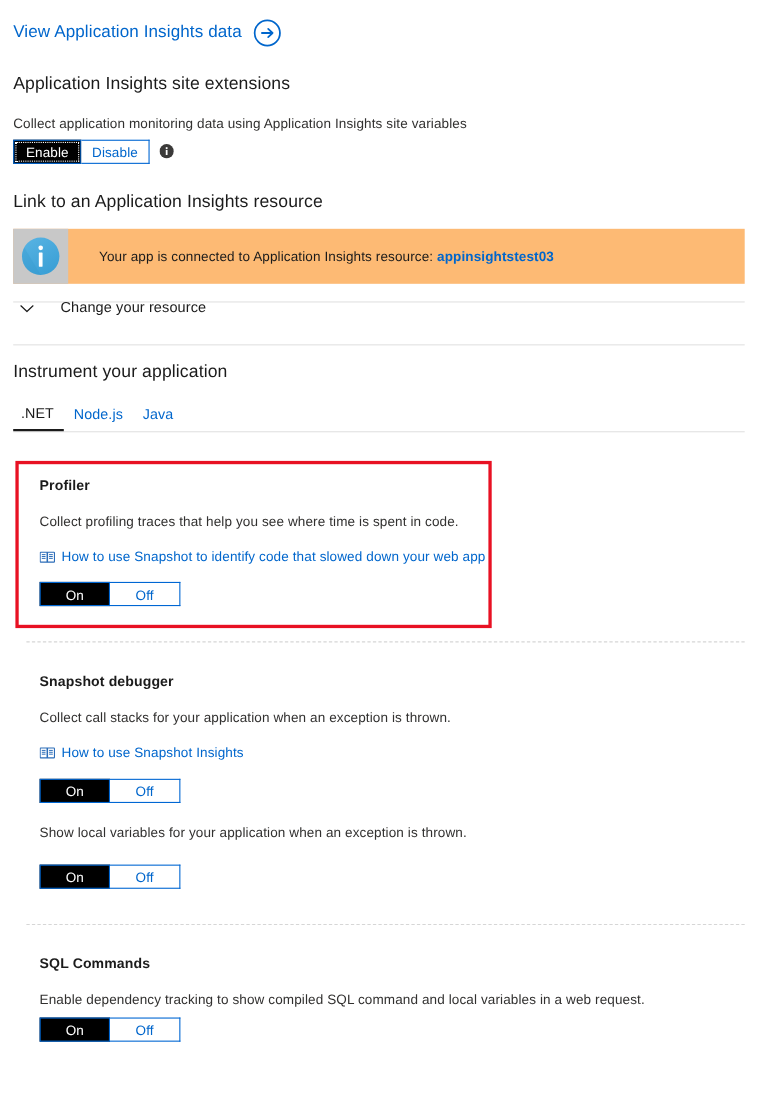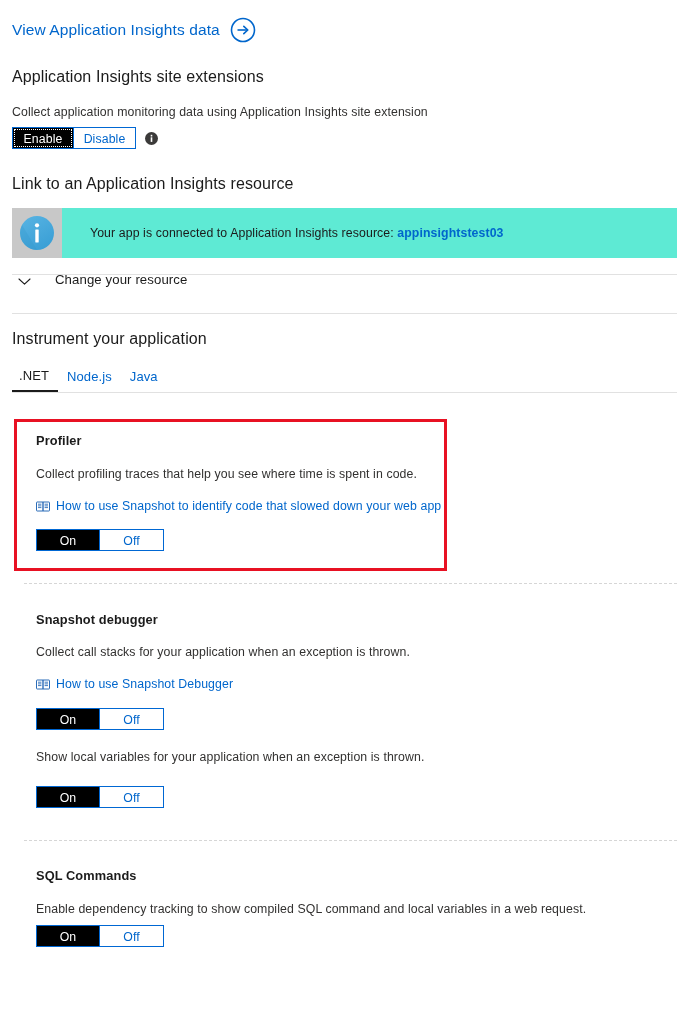--- a/index.html
+++ b/index.html
@@ -97,21 +97,21 @@
     height: 13px;
   }
 
   
   .banner {
     position: absolute;
     left: 12px;
     top: 208px;
     width: 665px;
     height: 50px;
-    background: #5eead4;
+    background: #fdba74;
     display: flex;
     align-items: center;
     box-sizing: border-box;
   }
   .banner-iconbox {
     width: 50px;
     height: 50px;
     background: #c8c8c8;
     display: flex;
     align-items: center;
@@ -241,21 +241,21 @@
     <span>
       <svg class="arrow-circle-icon" width="26" height="26" viewBox="0 0 26 26">
         <circle cx="13" cy="13" r="11.5" fill="none" stroke="#0066cc" stroke-width="1.6"></circle>
         <path d="M7.5 13 H17.2" stroke="#0066cc" stroke-width="1.6" fill="none"></path>
         <path d="M13.8 9.3 L17.8 13 L13.8 16.7" stroke="#0066cc" stroke-width="1.6" fill="none" stroke-linecap="round" stroke-linejoin="round"></path>
       </svg>
     </span>
   </div>
 
   <h2 class="h2" style="top:67px">Application Insights site extensions</h2>
-  <div class="body-text" style="top:104px">Collect application monitoring data using Application Insights site extension</div>
+  <div class="body-text" style="top:104px">Collect application monitoring data using Application Insights site variables</div>
 
   <div class="seg seg-enable" style="left:12px; top:127px">
     <div class="seg-btn on focus">Enable</div>
     <div class="seg-btn off">Disable</div>
   </div>
   <span class="info-dark" style="left:145px; top:131px">
     <svg width="13" height="13" viewBox="0 0 13 13">
       <circle cx="6.5" cy="6.5" r="6.5" fill="#3b3a39"></circle>
       <rect x="5.7" y="5.3" width="1.6" height="4.6" fill="#ffffff"></rect>
       <rect x="5.7" y="2.8" width="1.6" height="1.7" fill="#ffffff"></rect>
@@ -330,21 +330,21 @@
   <div class="sec-title" style="top:612px">Snapshot debugger</div>
   <div class="sec-desc" style="top:645px">Collect call stacks for your application when an exception is thrown.</div>
   <div class="doclink" style="top:677px">
     <span>
       <svg class="book-icon" width="14" height="11" viewBox="0 0 14 11">
         <rect x="0.5" y="1" width="13" height="9" rx="0.6" fill="none" stroke="#2b6cb8" stroke-width="1"></rect>
         <rect x="6.3" y="1" width="1.4" height="9" fill="#2b6cb8"></rect>
         <path d="M2 3.2 H5.4 M2 4.9 H5.4 M2 6.6 H5.4 M8.6 3.2 H12 M8.6 4.9 H12 M8.6 6.6 H12" stroke="#2b6cb8" stroke-width="0.9"></path>
       </svg>
     </span>
-    <span class="doclink-text">How to use Snapshot Debugger</span>
+    <span class="doclink-text">How to use Snapshot Insights</span>
   </div>
   <div class="seg seg-onoff" style="left:36px; top:708px">
     <div class="seg-btn on">On</div>
     <div class="seg-btn off">Off</div>
   </div>
 
   <div class="sec-desc" style="top:750px">Show local variables for your application when an exception is thrown.</div>
   <div class="seg seg-onoff" style="left:36px; top:786px">
     <div class="seg-btn on">On</div>
     <div class="seg-btn off">Off</div>

